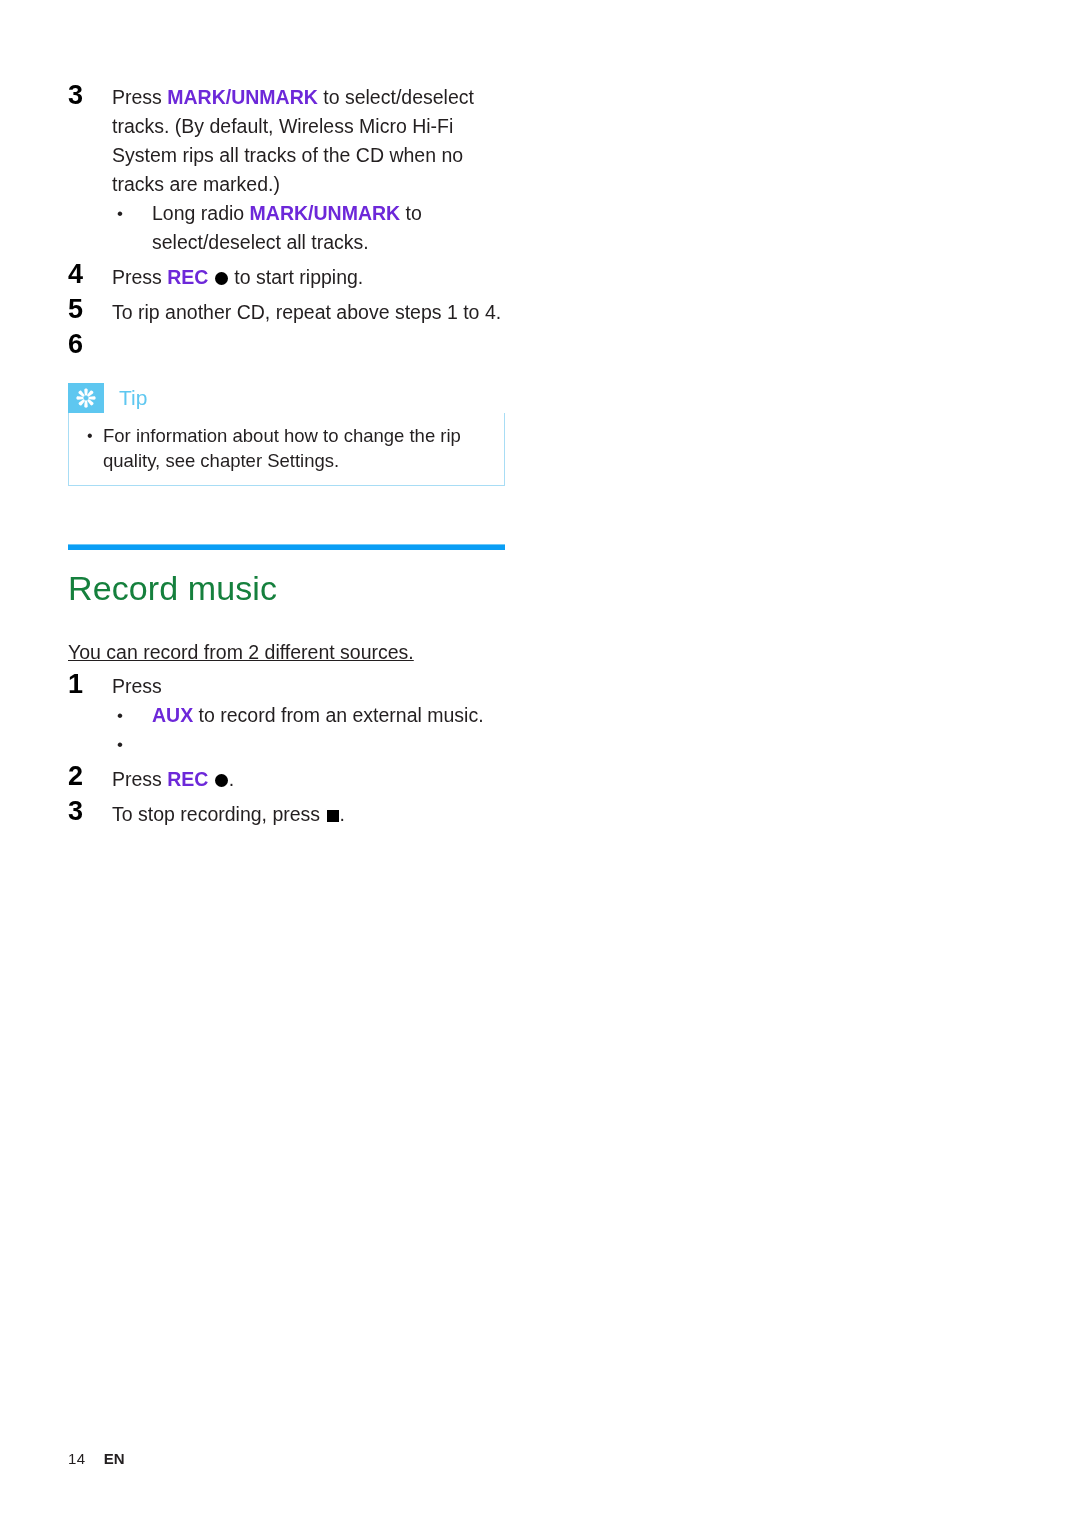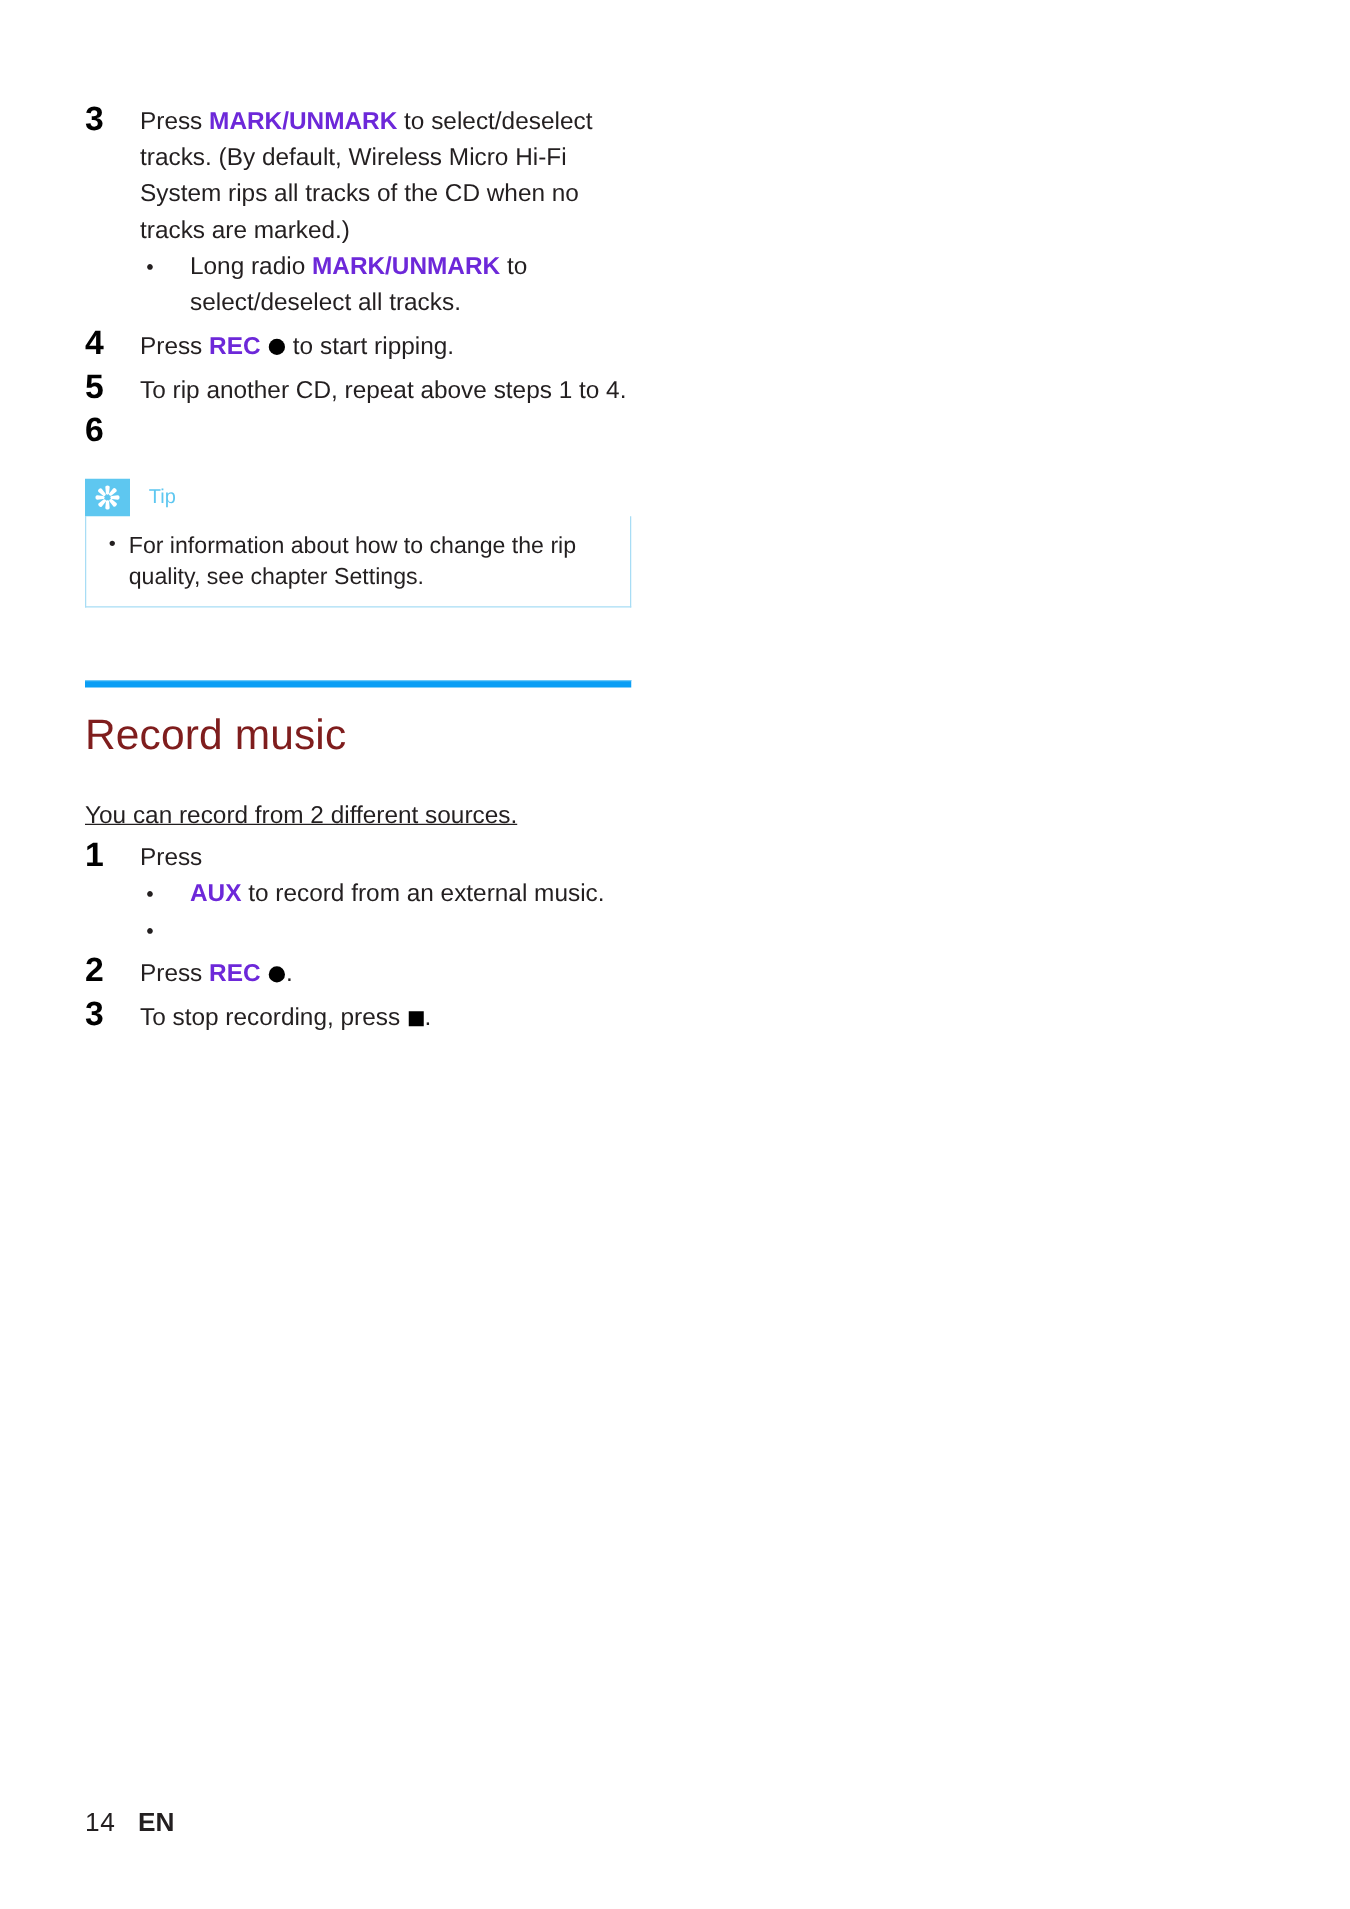--- a/index.html
+++ b/index.html
@@ -112,21 +112,21 @@
     width: 36px;
     height: 30px;
     background: #5ec7f0;
     display: flex;
     align-items: center;
     justify-content: center;
     flex: 0 0 36px;
   }
   .tip-icon svg { display: block; }
   .tip-label {
-    font-size: 16px;
+    font-size: 21px;
     color: #5ec7f0;
     padding-left: 15px;
     line-height: 30px;
   }
   .tip-body {
     border: 1px solid #a8ddf5;
     border-top: none;
     padding: 10px 10px 12px 18px;
     box-sizing: border-box;
   }
@@ -150,40 +150,40 @@
   }
   .rule {
     width: 437px;
     height: 5px;
     background: #0a9ef5;
     border-top: 1px solid #6ec8f7;
   }
   .section-title {
     font-size: 34px;
     line-height: 44px;
-    color: #7f1d1d;
+    color: #15803d;
     font-weight: normal;
     margin: 16px 0 0 0;
     letter-spacing: 0.1px;
   }
   .section-intro {
     font-size: 19.5px;
     line-height: 29px;
     color: #231f20;
     margin-top: 28px;
     margin-bottom: 2px;
     text-decoration: underline;
   }
 
   
   .footer {
     position: absolute;
     left: 68px;
     top: 1448px;
-    font-size: 21px;
+    font-size: 15px;
     line-height: 22px;
     color: #231f20;
   }
   .footer .pnum { letter-spacing: 0.5px; }
   .footer .lang { font-weight: bold; margin-left: 18px; }
 </style>
 </head>
 <body>
 
 <div class="page">

